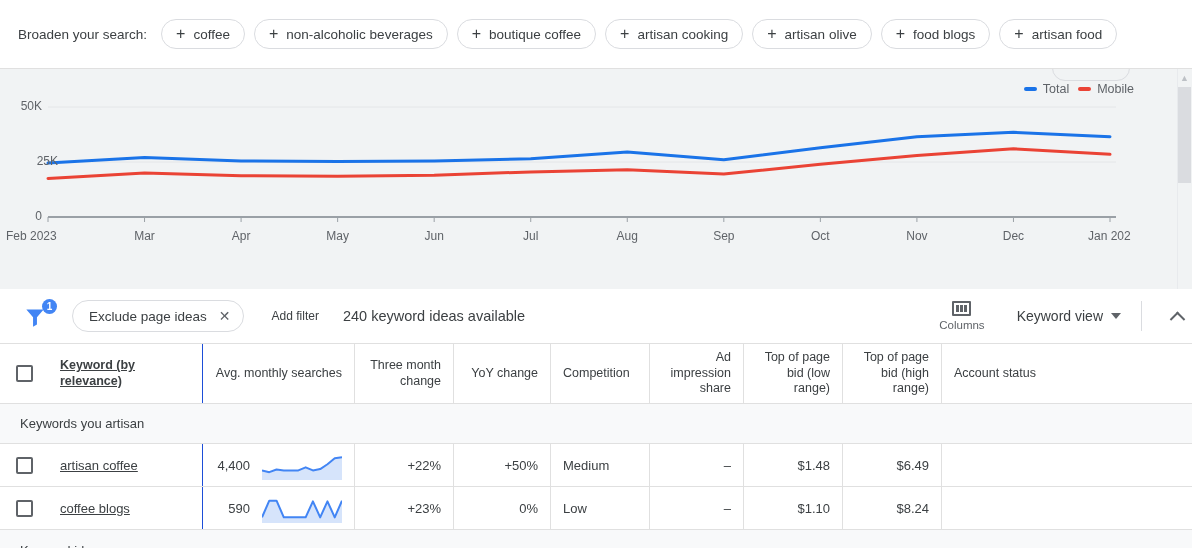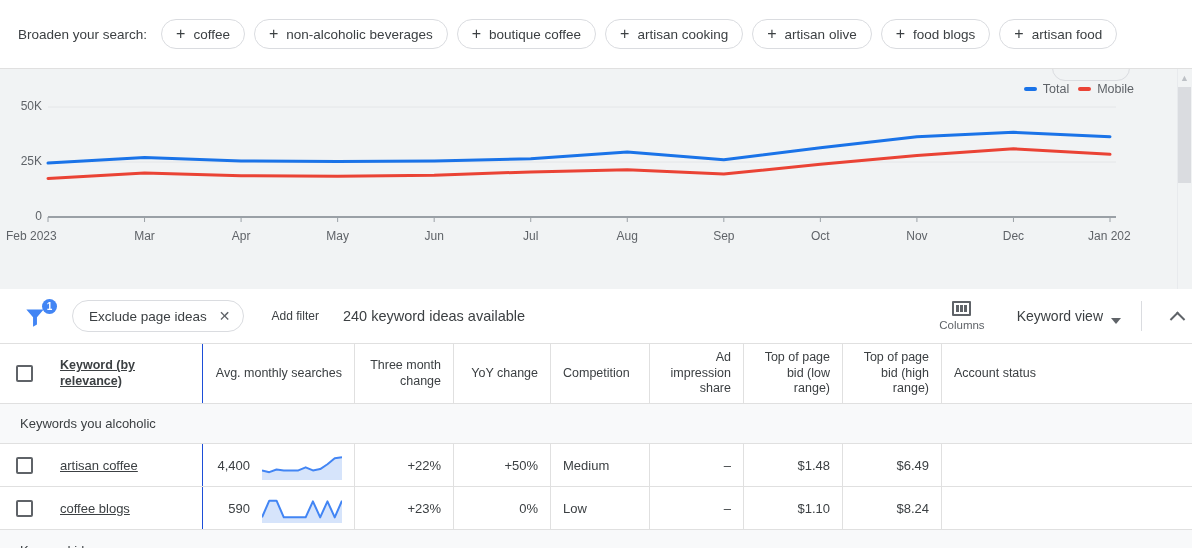--- a/index.html
+++ b/index.html
@@ -110,21 +110,21 @@
     display: flex; flex-direction: column; align-items: center; justify-content: center;
     gap: 3px; cursor: pointer; padding: 0 10px;
   }
   .columns-glyph {
     width: 19px; height: 15px; border: 2px solid #5f6368; border-radius: 1px;
     display: flex; align-items: stretch; justify-content: space-between; padding: 2px 2px;
   }
   .columns-glyph i { display: block; width: 3px; background: #5f6368; }
   .columns-label { font-size: 11.5px; color: #5f6368; }
   .view-select {
-    font-size: 14px; color: #3c4043; margin-left: 22px; display: flex; align-items: flex-end; gap: 8px; cursor: pointer;
+    font-size: 14px; color: #3c4043; margin-left: 22px; display: flex; align-items: center; gap: 8px; cursor: pointer;
   }
   .caret-down { width: 0; height: 0; border-left: 5px solid transparent; border-right: 5px solid transparent; border-top: 6px solid #5f6368; }
   .tb-divider { width: 1px; height: 30px; background: #dadce0; margin: 0 20px; }
   .collapse-btn { width: 30px; height: 30px; display: flex; align-items: center; justify-content: center; cursor: pointer; }
   .chev-up { width: 11px; height: 11px; border-left: 2px solid #5f6368; border-top: 2px solid #5f6368; transform: rotate(45deg) translate(2px, 2px); }
 
   
   .table { position: absolute; left: 0; top: 344px; width: 1192px; height: 204px; background: #fff; overflow: hidden; }
   .trow { display: flex; width: 1192px; }
   .thead { height: 60px; border-bottom: 1px solid #e0e0e0; }
@@ -232,21 +232,21 @@
         <line x1="723.8181818181819" x2="723.8181818181819" y1="148" y2="153" stroke="#9aa0a6" stroke-width="1"></line>
         <line x1="820.3636363636364" x2="820.3636363636364" y1="148" y2="153" stroke="#9aa0a6" stroke-width="1"></line>
         <line x1="916.9090909090909" x2="916.9090909090909" y1="148" y2="153" stroke="#9aa0a6" stroke-width="1"></line>
         <line x1="1013.4545454545455" x2="1013.4545454545455" y1="148" y2="153" stroke="#9aa0a6" stroke-width="1"></line>
         <line x1="1110" x2="1110" y1="148" y2="153" stroke="#9aa0a6" stroke-width="1"></line>
         <polyline points="48,94.1 144.54545454545456,88.6 241.0909090909091,91.9 337.6363636363636,92.56 434.1818181818182,92.12 530.7272727272727,89.69999999999999 627.2727272727273,83.10000000000001 723.8181818181819,90.8 820.3636363636364,78.7 916.9090909090909,67.7 1013.4545454545455,63.3 1110,67.7" fill="none" stroke="#1a73e8" stroke-width="3" stroke-linejoin="round" stroke-linecap="round"></polyline>
         <polyline points="48,109.5 144.54545454545456,104 241.0909090909091,106.64 337.6363636363636,107.3 434.1818181818182,106.2 530.7272727272727,102.9 627.2727272727273,100.7 723.8181818181819,105.1 820.3636363636364,95.2 916.9090909090909,86.39999999999999 1013.4545454545455,79.8 1110,85.30000000000001" fill="none" stroke="#ea4335" stroke-width="3" stroke-linejoin="round" stroke-linecap="round"></polyline>
       </svg>
     <div id="y-axis-host">
         <div class="ylabel" style="left: 2px; top: 140px;">0</div>
-        <div class="ylabel" style="left: 2px; top: 85px;">25K</div>
+        <div class="ylabel" style="left: 18px; top: 85px;">25K</div>
         <div class="ylabel" style="left: 2px; top: 30px;">50K</div>
       </div>
     <div id="x-axis-host">
         <div class="xlabel first" style="top: 160px; left: 6px;">Feb 2023</div>
         <div class="xlabel" style="top: 160px; left: 144.545px;">Mar</div>
         <div class="xlabel" style="top: 160px; left: 241.091px;">Apr</div>
         <div class="xlabel" style="top: 160px; left: 337.636px;">May</div>
         <div class="xlabel" style="top: 160px; left: 434.182px;">Jun</div>
         <div class="xlabel" style="top: 160px; left: 530.727px;">Jul</div>
         <div class="xlabel" style="top: 160px; left: 627.273px;">Aug</div>
@@ -325,21 +325,21 @@
       </div>
       <div class="th c-high num">
         <span class="th-text">Top of page bid (high range)</span>
       </div>
       <div class="th c-acct">
         <span class="th-text">Account status</span>
       </div>
     </div>
 
     <div class="section-row">
-      <span>Keywords you alcoholic</span>
+      <span>Keywords you artisan</span>
     </div>
 
     <div id="rows-host">
         <div class="trow data-row">
           <div class="td c-check">
             <span class="cb"></span>
           </div>
           <div class="td c-keyword">
             <span>artisan coffee</span>
           </div>

